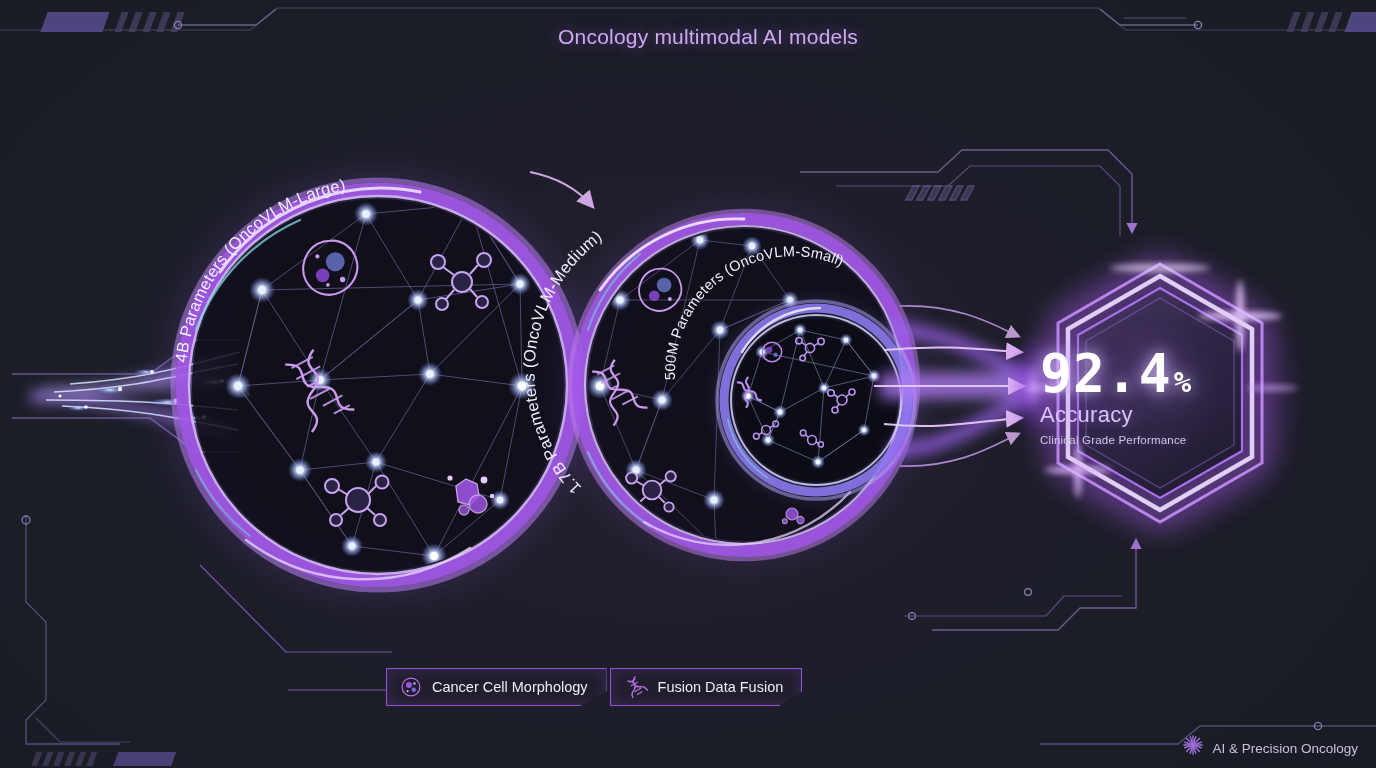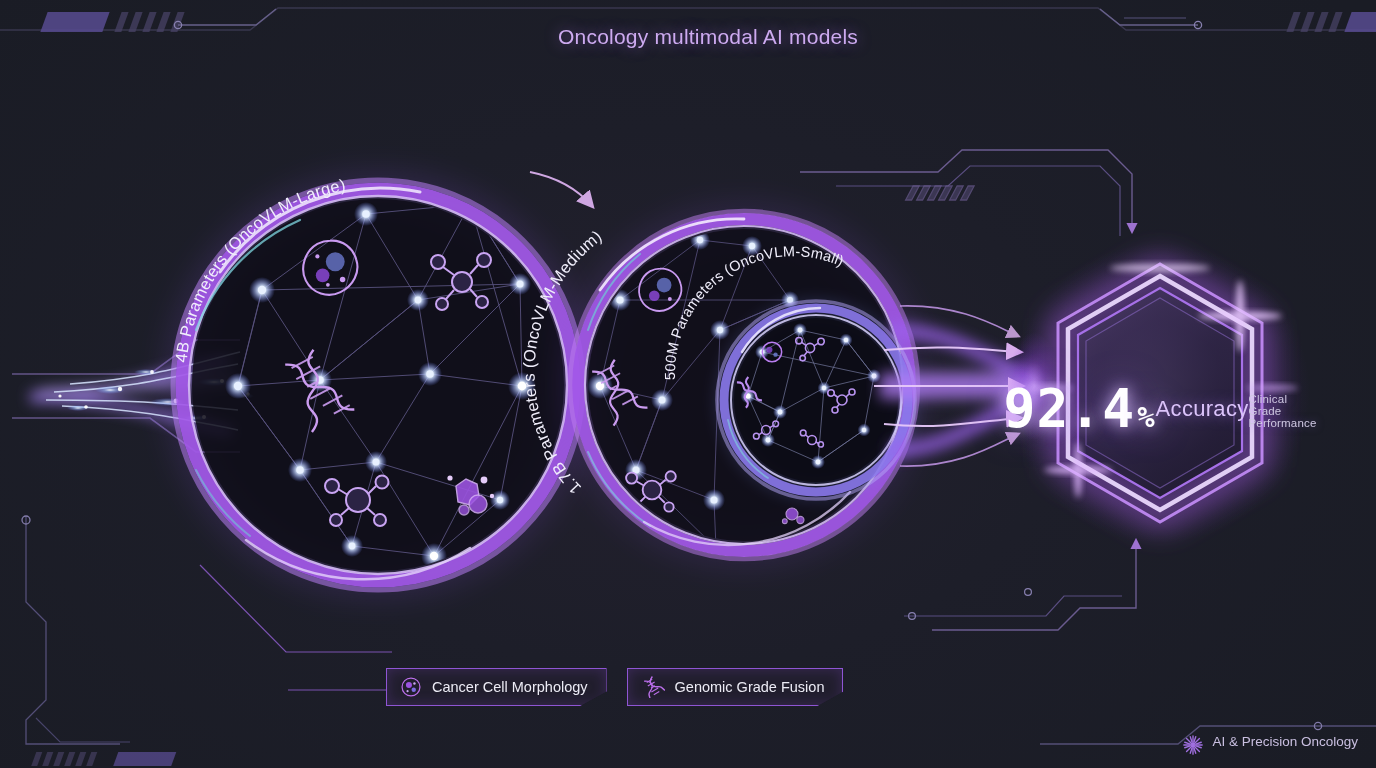--- a/index.html
+++ b/index.html
@@ -40,23 +40,23 @@
     text-shadow: 0 0 14px rgba(168,110,240,.55);
     margin-left: 40px;
   }
 
   
   .hex-wrap {
     position: absolute; left: 1040px; top: 262px;
     width: 240px; height: 262px; z-index: 11;
   }
   .hex-readout {
-    position: absolute; left: 0; top: 12px; width: 240px; height: 262px;
-    display: flex; flex-direction: row;
-    align-items: center; justify-content: center;
+    position: absolute; left: 0; top: 0; width: 240px; height: 262px;
+    display: flex; flex-direction: column;
+    align-items: flex-start; justify-content: center;
     padding-top: 6px;
   }
   .hex-value {
     font-family: "DejaVu Sans Mono", monospace;
     font-size: 53px; font-weight: 700; letter-spacing: 1px;
     color: #ffffff;
     text-shadow: 0 0 16px rgba(220,195,255,.95), 0 0 36px rgba(165,110,250,.7);
     line-height: 1;
     display: flex; align-items: baseline;
   }
@@ -77,40 +77,40 @@
     font-size: 16.5px;
     fill: #f0eefb;
     font-family: "Liberation Sans", sans-serif;
     letter-spacing: .2px;
   }
   .ring-label-text.sm { font-size: 14.5px; }
 
   
   .legend {
     position: absolute; left: 386px; top: 668px;
-    display: flex; gap: 20px; z-index: 12;
+    display: flex; gap: 3px; z-index: 12;
   }
   .chip {
     position: relative;
     display: flex; align-items: center; gap: 10px;
     height: 38px; padding: 0 18px 0 13px;
     background: rgba(34,30,46,.85);
     border: 1px solid #8f55d4;
     clip-path: polygon(0 0, 100% 0, 100% 62%, 88% 100%, 0 100%);
     color: #ecebf5;
     font-size: 14.5px;
     box-shadow: 0 0 14px rgba(140,80,220,.25) inset;
     white-space: nowrap;
   }
   .chip svg { flex: 0 0 auto; display: block; }
 
   
   .brand {
     position: absolute; right: 18px; bottom: 12px;
-    display: flex; align-items: flex-start; gap: 8px; z-index: 12;
+    display: flex; align-items: flex-end; gap: 8px; z-index: 12;
     color: #c9bfe0; font-size: 13.5px;
   }
 </style>
 </head>
 <body>
 
 <div id="stage">
 
   <svg id="bgsvg" viewBox="0 0 1376 768">
     <defs>
@@ -658,21 +658,21 @@
           <path d="M6,-12 C-6,-7 6,-2 -6,3 C-12,5.5 -8,9 -12,12"></path>
           <g stroke-width="1.5">
             <path d="M-4,-9 L4,-9"></path>
               <path d="M-5,-4.5 L5,-4.5"></path>
             <path d="M-3,0 L3,0"></path>
               <path d="M-5,4.5 L5,4.5"></path>
             <path d="M-4,9 L4,9"></path>
           </g>
         </g>
       </svg>
-      <span>Genomic Grade Fusion</span>
+      <span>Fusion Data Fusion</span>
     </div>
   </div>
 
   <div class="brand">
     <svg width="22" height="22" viewBox="-12 -12 24 24">
       <g stroke="#a06fe0" stroke-width="1.5" stroke-linecap="round">
         <path d="M0,-10 V10 M-10,0 H10 M-7,-7 L7,7 M-7,7 L7,-7"></path>
         <path d="M-3,-9 L-1,-3 M3,-9 L1,-3 M-3,9 L-1,3 M3,9 L1,3"></path>
         <path d="M-9,-3 L-3,-1 M-9,3 L-3,1 M9,-3 L3,-1 M9,3 L3,1"></path>
       </g>

